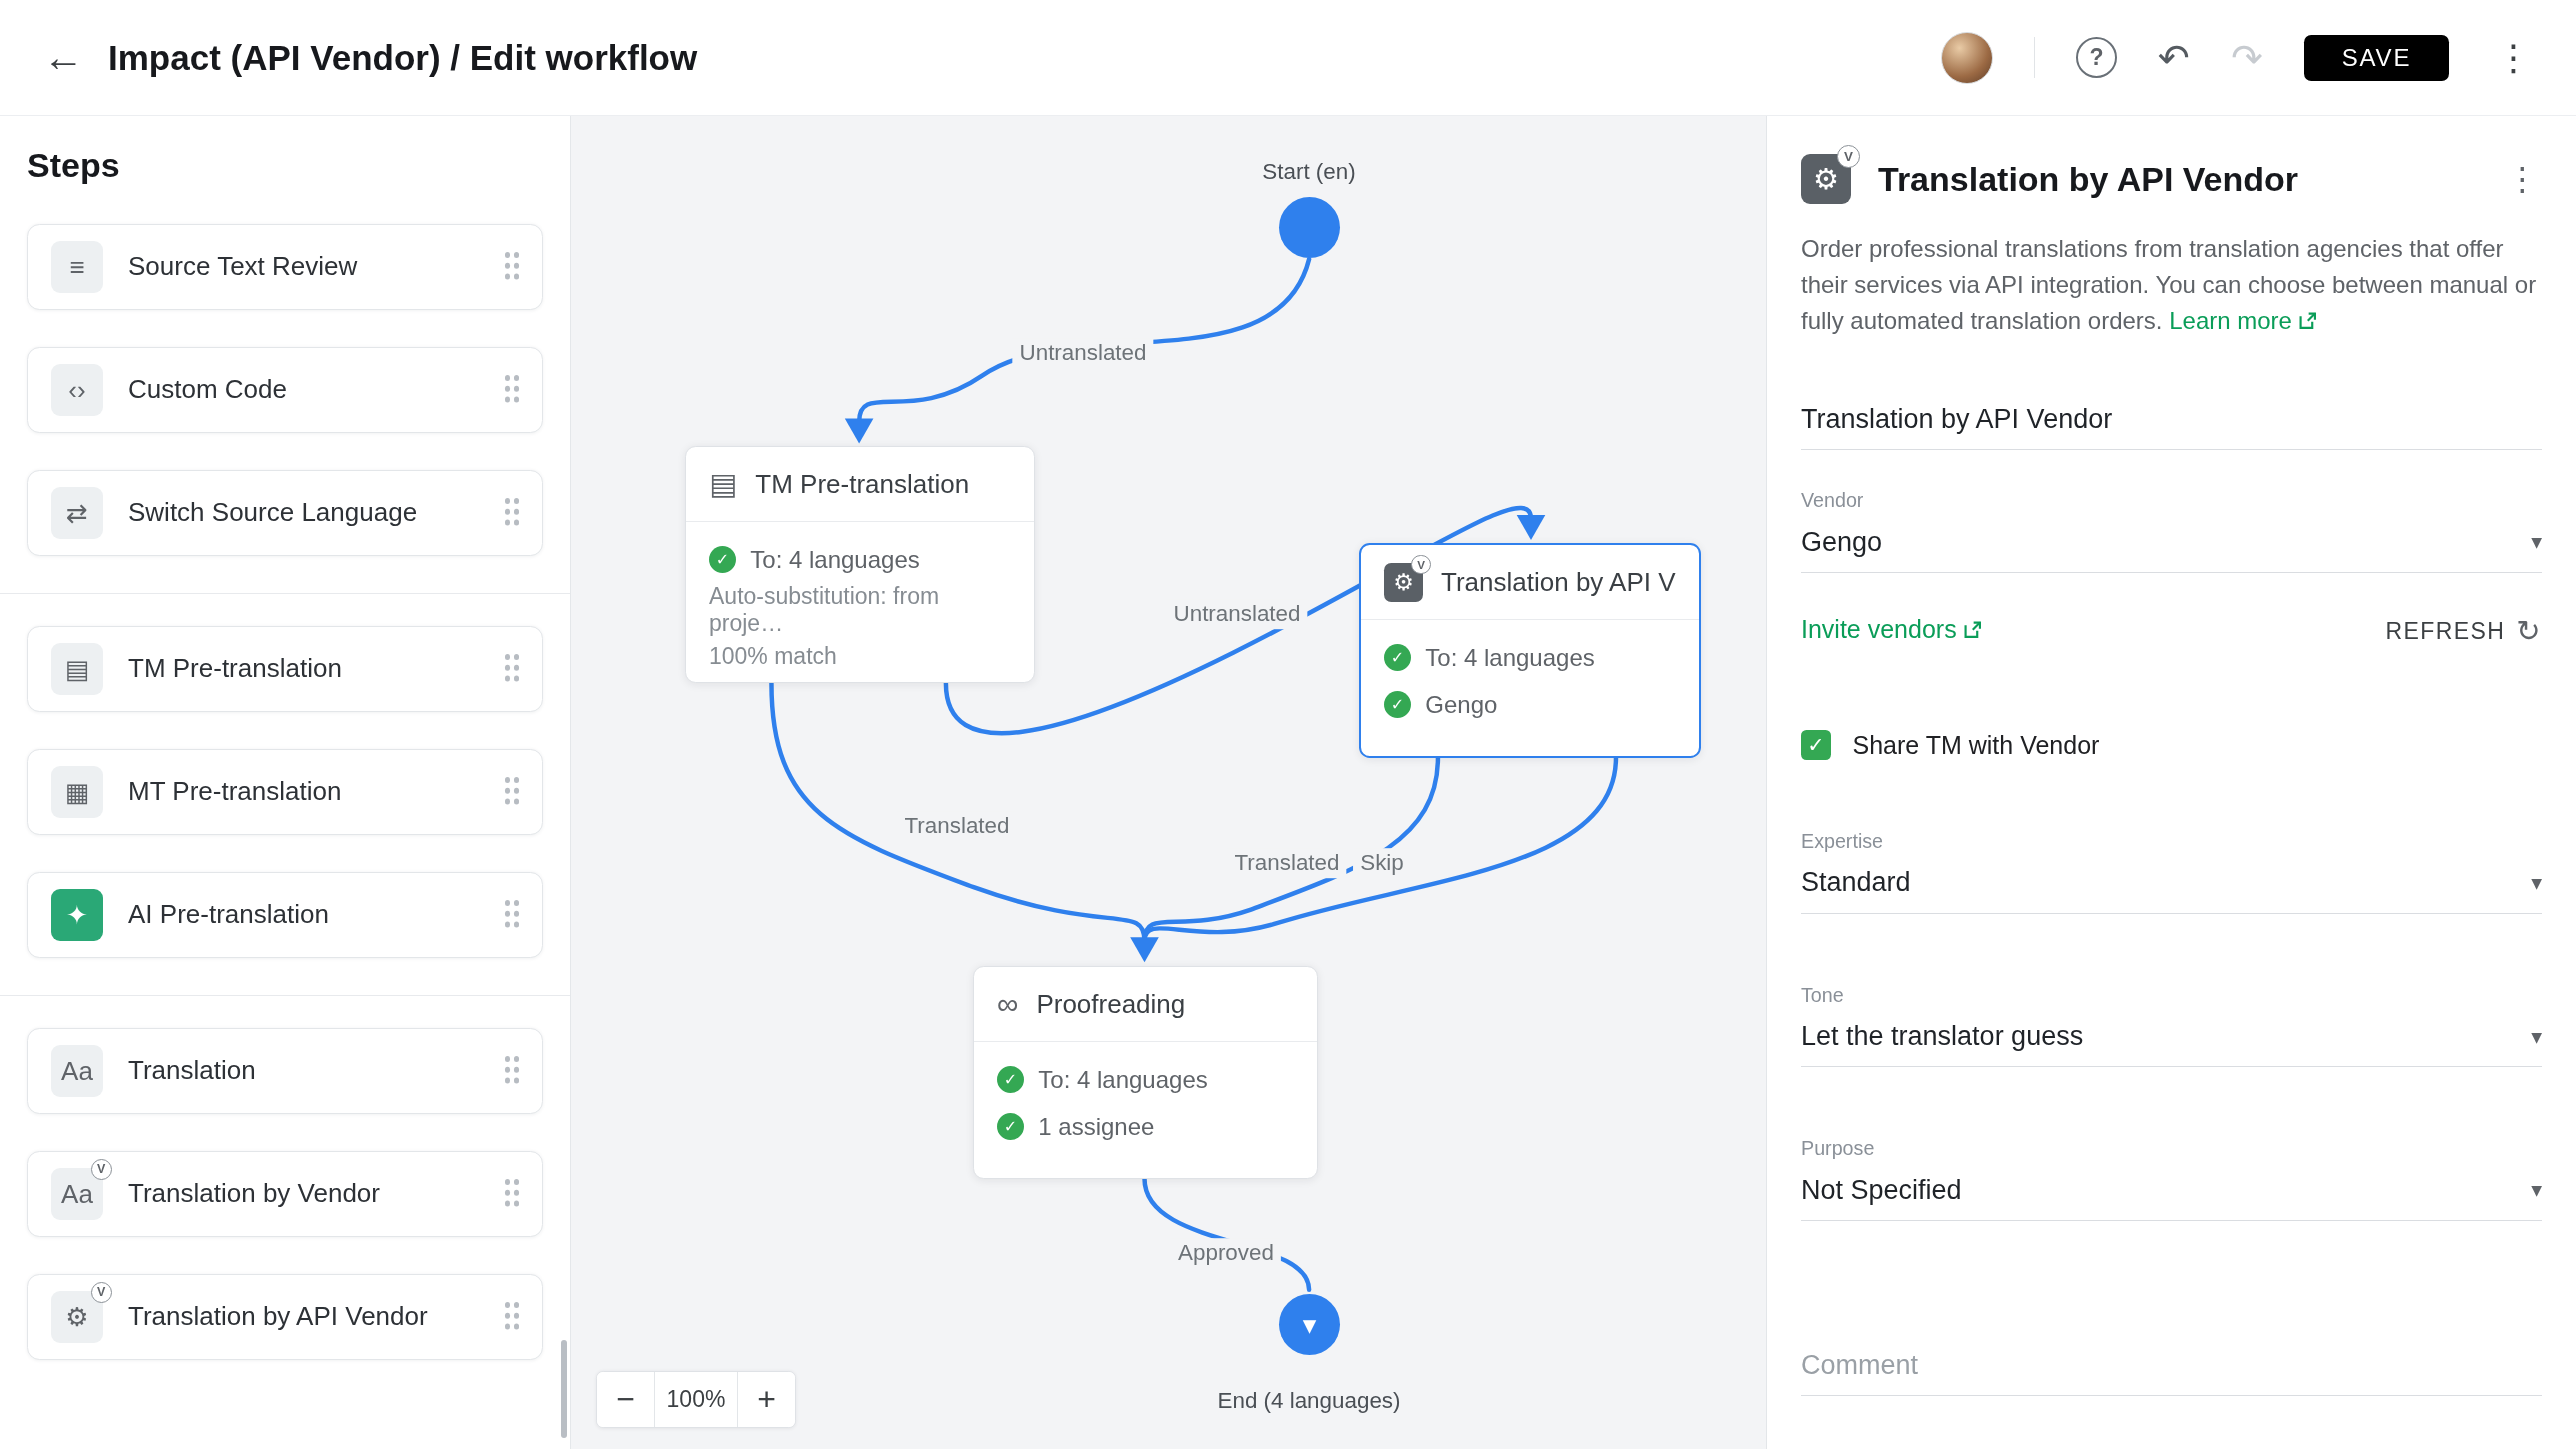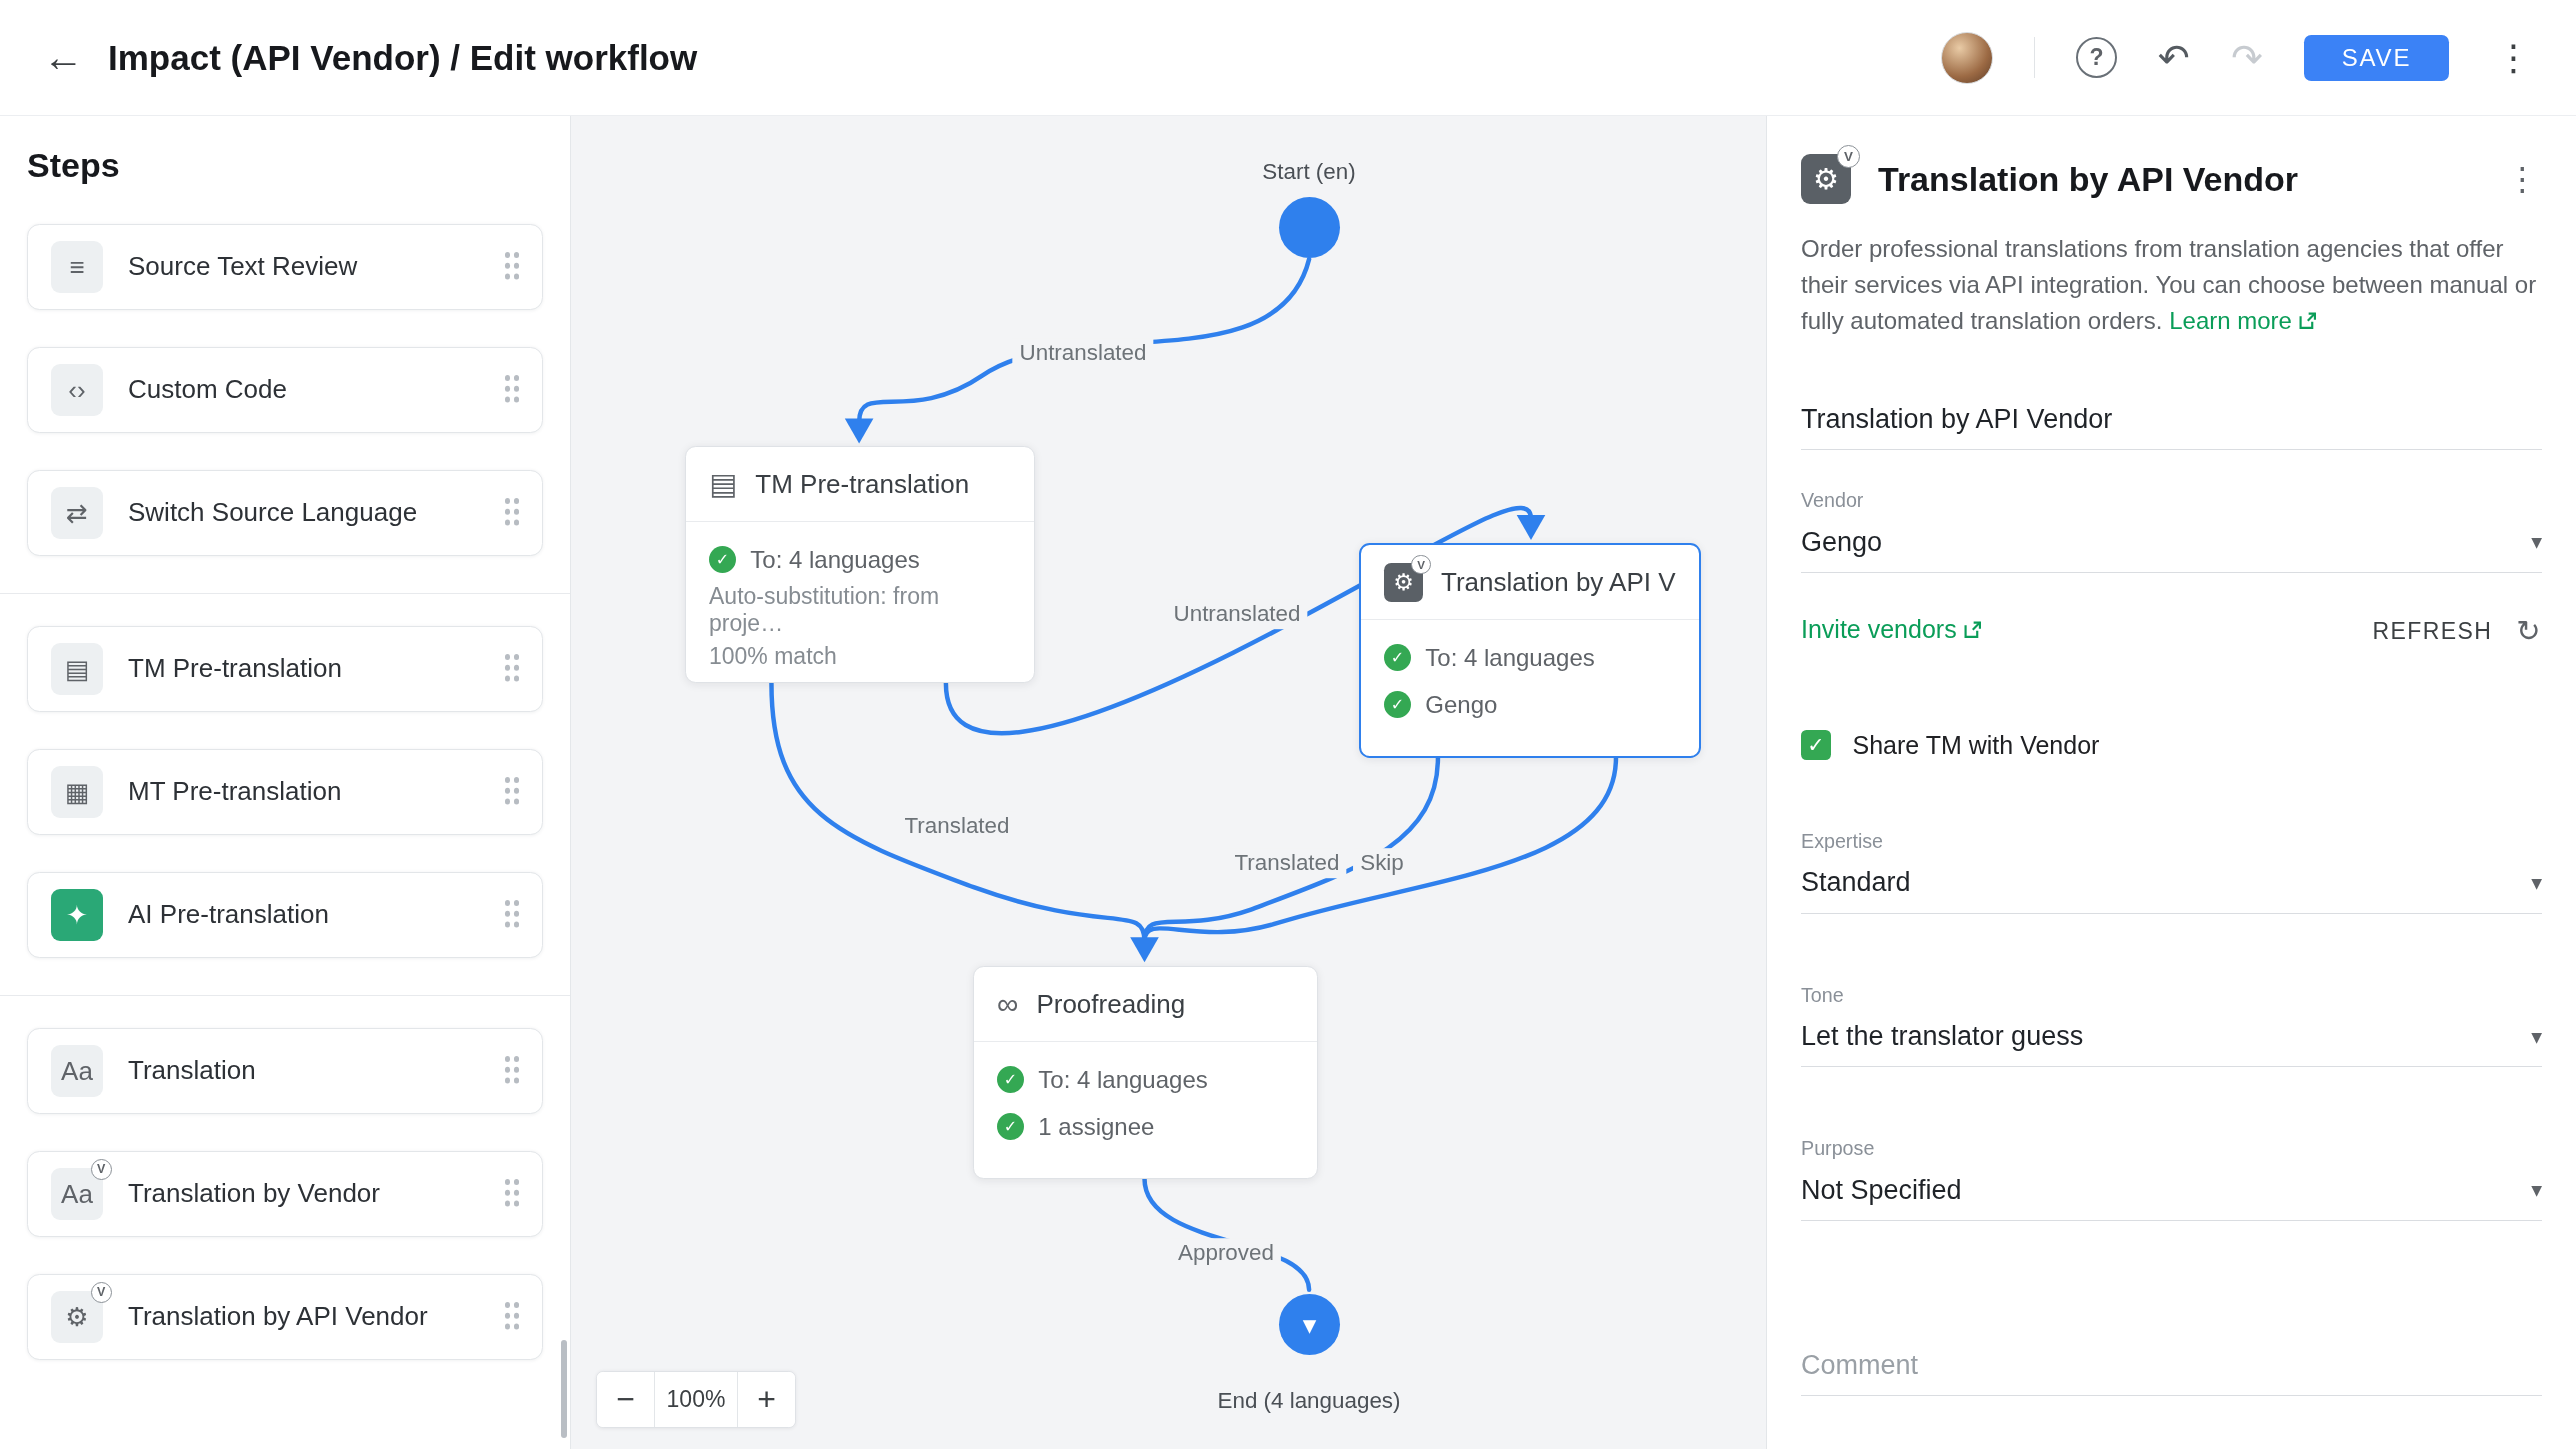--- a/index.html
+++ b/index.html
@@ -9,21 +9,21 @@
   
   .app-header { height:116px; display:flex; align-items:center; padding:0 39px 0 43px; background:#fff; border-bottom:0.9px solid #ecEEf1; position:relative; z-index:5; }
   .back-btn { font-size:41px; color:#3c4043; cursor:pointer; width:54px; }
   .app-title { font-size:35px; font-weight:700; color:#17191d; margin-left:11px; }
   .header-right { margin-left:auto; display:flex; align-items:center; gap:41px; }
   .avatar { width:52px; height:52px; border-radius:50%; background:radial-gradient(circle at 35% 30%, #e9cba6, #9c6a44 60%, #5d3c26); border:0.9px solid #d8dbde; }
   .v-divider { width:0.9px; height:41px; background:#e1e4e7; }
   .help-icon { width:41px; height:41px; border:2.7px solid #697077; border-radius:50%; display:flex; align-items:center; justify-content:center; font-size:23px; font-weight:700; color:#5f6368; }
   .undo-icon { font-size:38px; color:#555b61; }
   .redo-icon { font-size:38px; color:#c7cbd0; }
-  .save-btn { background:#3b82f6; color:#fff; border:none; border-radius:7.2px; height:46px; padding:0 38px; font-size:24px; letter-spacing:1.8px; font-family:inherit; cursor:pointer; }
+  .save-btn { background:#000000; color:#fff; border:none; border-radius:7.2px; height:46px; padding:0 38px; font-size:24px; letter-spacing:1.8px; font-family:inherit; cursor:pointer; }
   .kebab { font-size:36px; color:#3c4043; padding:0 5.4px; }
 
   
   .main { display:flex; height:1333px; }
 
   
   .sidebar { width:571px; background:#fff; border-right:0.9px solid #e4e7ea; padding:29.5px 27px 0 27px; position:relative; flex:none; }
   .sidebar-title { font-size:34px; font-weight:700; color:#17191d; }
   .search-row { display:flex; align-items:center; gap:14.3px; margin-top:30px; border-bottom:0.9px solid #d7dadd; padding-bottom:14.3px; }
   .search-row input { border:none; outline:none; font-size:27px; color:#202124; font-family:inherit; flex:1; background:transparent; }
@@ -82,21 +82,21 @@
   .field { margin-top:39px; }
   .field.first { margin-top:48px; }
   .field-label { font-size:19.7px; color:#8a9098; }
   .field-value-row { display:flex; align-items:center; justify-content:space-between; border-bottom:0.9px solid #dadde1; padding:9px 0 14.3px 0; margin-top:5.4px; }
   .field-value { font-size:27px; color:#1f2328; }
   .caret { font-size:21.5px; color:#5f6368; }
   .field input { border:none; outline:none; font-size:27px; color:#1f2328; font-family:inherit; width:100%; border-bottom:0.9px solid #dadde1; padding:9px 0 14.3px 0; margin-top:5.4px; background:transparent; }
 
   .invite-row { margin-top:41px; display:flex; align-items:center; justify-content:space-between; }
   .invite-link { font-size:25px; }
-  .refresh-btn { display:flex; align-items:center; gap:24px; font-size:23px; letter-spacing:1.4px; color:#3c4043; cursor:pointer; }
+  .refresh-btn { display:flex; align-items:center; gap:11px; font-size:23px; letter-spacing:1.4px; color:#3c4043; cursor:pointer; }
   .refresh-glyph { font-size:29px; color:#5f6368; }
 
   .checkbox-row { margin-top:82px; display:flex; align-items:center; }
   .checkbox { width:30px; height:30px; border-radius:5.4px; background:#34a853; color:#fff; font-size:20.6px; display:flex; align-items:center; justify-content:center; cursor:pointer; }
   .checkbox-label { font-size:25px; color:#202124; margin-left:21.5px; }
 
   .field.gap-lg { margin-top:70px; }
   .comment-field { margin-top:114px; }
   .comment-field input::placeholder { color:#9aa0a6; }
 </style>

